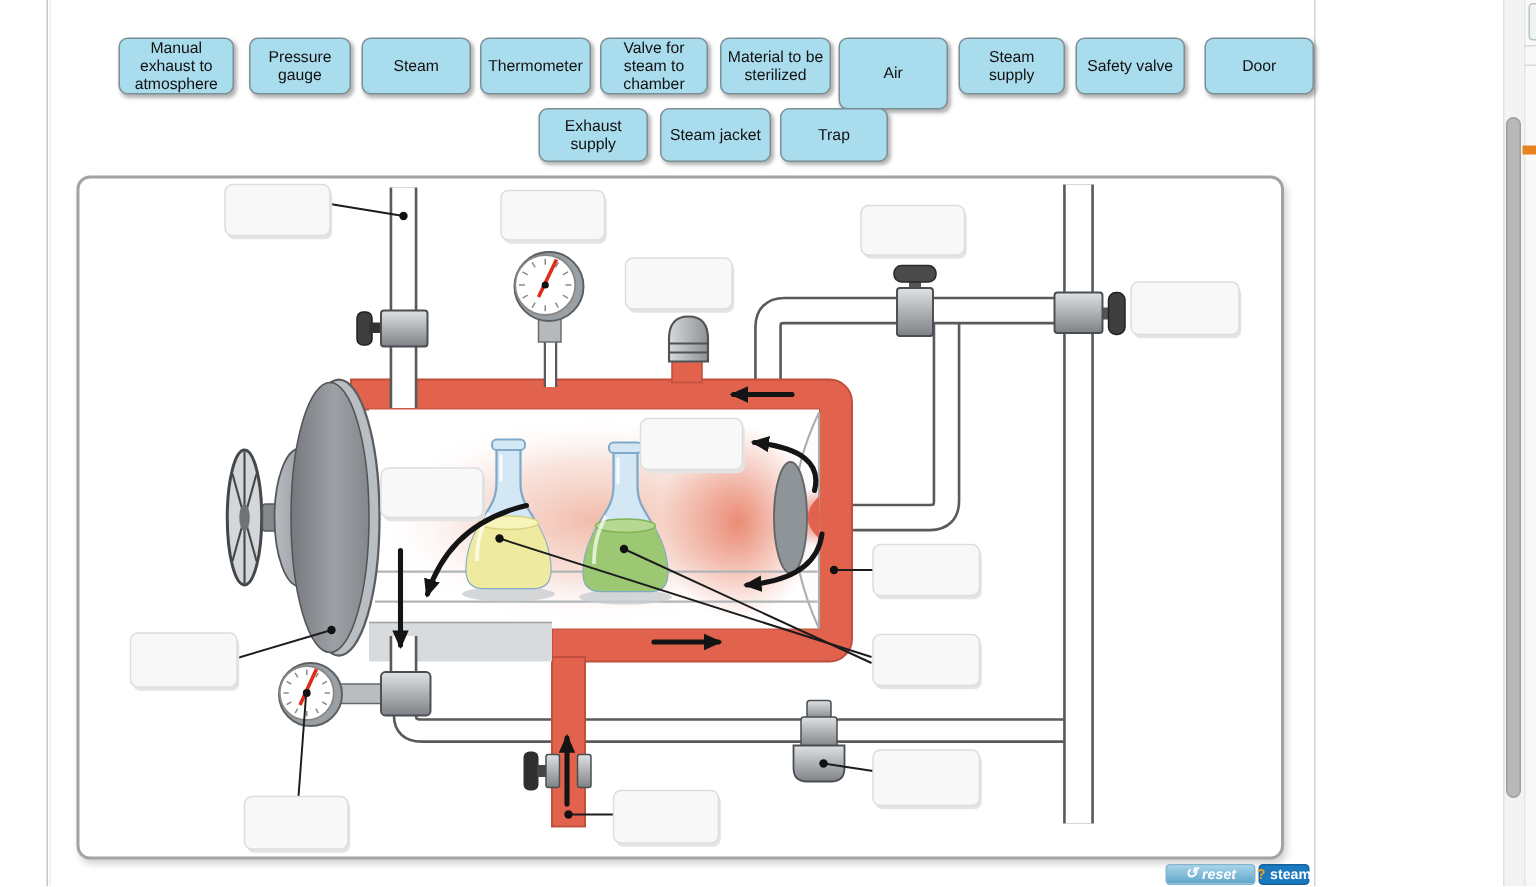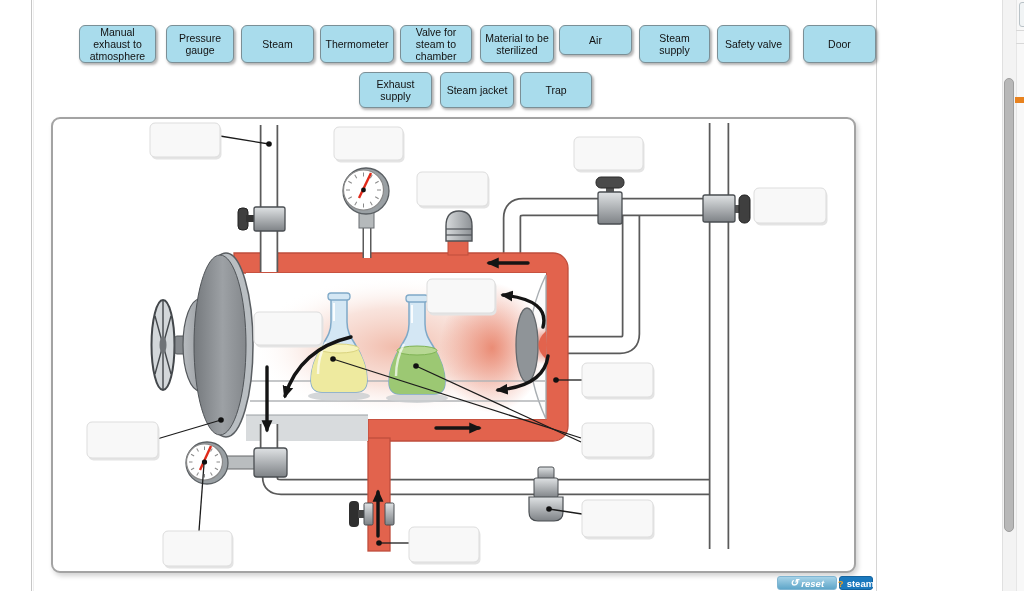--- a/index.html
+++ b/index.html
@@ -44,21 +44,21 @@
   <div class="vline" style="left:31px;background:#c6c6c6;"></div>
   <div class="vline" style="left:33px;background:#efefef;"></div>
   <div class="vline" style="left:876px;background:#d4d4d4;"></div>
 
   <div class="chip" style="left:52px;top:25px;width:77px;height:38px;">Manual exhaust to atmosphere</div>
   <div class="chip" style="left:139px;top:25px;width:68px;height:38px;">Pressure gauge</div>
   <div class="chip" style="left:214px;top:25px;width:73px;height:38px;">Steam</div>
   <div class="chip" style="left:293px;top:25px;width:74px;height:38px;">Thermometer</div>
   <div class="chip" style="left:373px;top:25px;width:72px;height:38px;">Valve for steam to chamber</div>
   <div class="chip" style="left:453px;top:25px;width:74px;height:38px;">Material to be sterilized</div>
-  <div class="chip" style="left:532px;top:25px;width:73px;height:30px;">Air</div>
+  <div class="chip" style="left:532px;top:25px;width:73px;height:48px;">Air</div>
   <div class="chip" style="left:612px;top:25px;width:71px;height:38px;">Steam supply</div>
   <div class="chip" style="left:690px;top:25px;width:73px;height:38px;">Safety valve</div>
   <div class="chip" style="left:776px;top:25px;width:73px;height:38px;">Door</div>
 
   <div class="chip" style="left:332px;top:72px;width:73px;height:36px;">Exhaust supply</div>
   <div class="chip" style="left:413px;top:72px;width:74px;height:36px;">Steam jacket</div>
   <div class="chip" style="left:493px;top:72px;width:72px;height:36px;">Trap</div>
 
   <div id="panel"></div>
 

